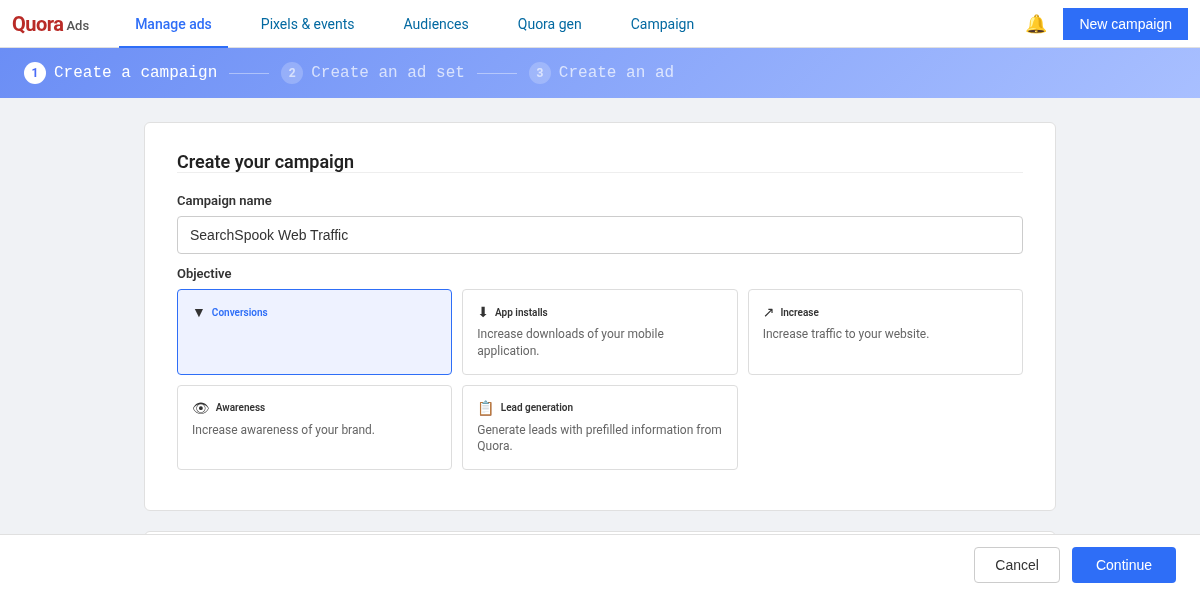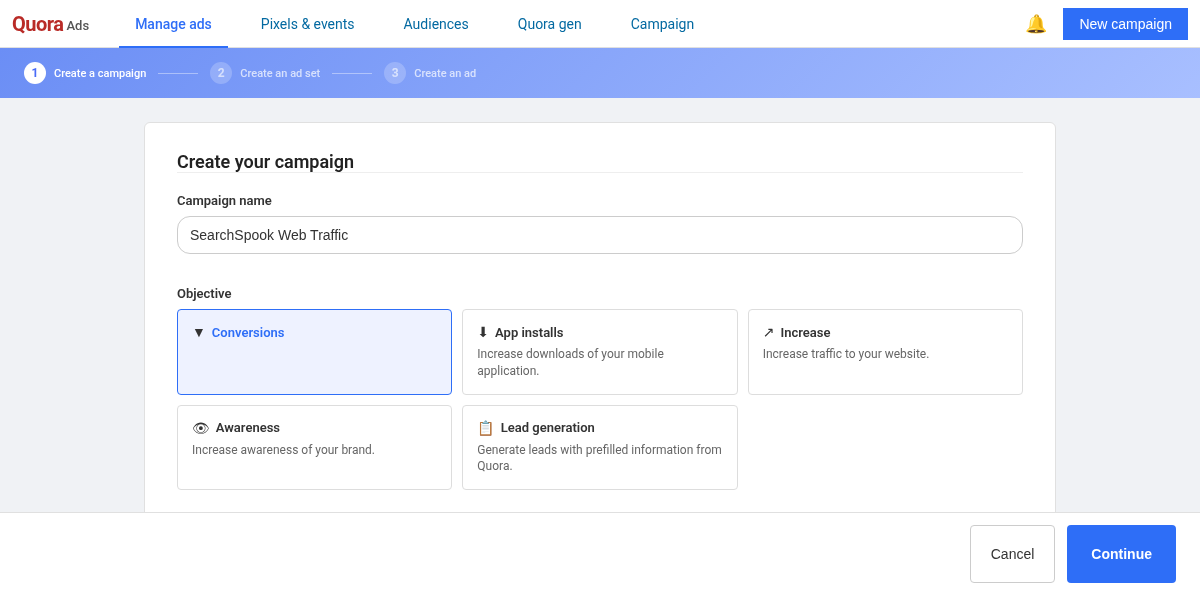--- a/index.html
+++ b/index.html
@@ -40,69 +40,69 @@
     .step {
       display: flex; align-items: center; gap: 8px; color: #fff; opacity: 0.7;
     }
     .step.active { opacity: 1; }
     .step-num {
       width: 22px; height: 22px; border-radius: 50%; background: rgba(255,255,255,0.3);
       display: flex; align-items: center; justify-content: center;
       font-size: 12px; font-weight: 700; color: #fff;
     }
     .step.active .step-num { background: #fff; color: #4a6cf7; }
-    .step-label { font-size: 11px; font-weight: 500; }
+    .step-label { font-size: 16px; font-weight: 500; font-family: Liberation Mono, monospace; }
     .step-divider { width: 40px; height: 1px; background: rgba(255,255,255,0.4); margin: 0 12px; }
 
     
     .main { padding: 24px; max-width: 960px; margin: 0 auto; }
 
     
     .card {
       background: #fff; border-radius: 6px; border: 1px solid #e0e0e0;
       padding: 28px 32px; margin-bottom: 20px;
     }
     .card-title { font-size: 18px; font-weight: 600; color: #222; margin-bottom: 20px; border-bottom: 1px solid #eee; }
 
     
-    .form-group { margin-bottom: 32px; }
+    .form-group { margin-bottom: 12px; }
     .form-label { font-size: 13px; font-weight: 600; color: #333; margin-bottom: 8px; display: block; }
     .form-input {
-      width: 100%; padding: 10px 12px; border: 1px solid #ccc; border-radius: 13px;
+      width: 100%; padding: 10px 12px; border: 1px solid #ccc; border-radius: 4px;
       font-size: 14px; color: #333; outline: none;
     }
 
     
     .objectives-grid {
       display: grid; grid-template-columns: repeat(3, 1fr); gap: 10px; margin-top: 8px;
     }
     .objective-option {
       border: 1px solid #ddd; border-radius: 4px; padding: 14px;
       cursor: pointer; background: #fff; transition: all 0.15s;
     }
     .objective-option.selected { border-color: #2e6ef7; background: #eef2ff; }
     .obj-header { display: flex; align-items: center; gap: 6px; margin-bottom: 6px; }
     .obj-icon { font-size: 14px; }
-    .obj-title { font-size: 13px; font-weight: 600; color: #2e6ef7; }
+    .obj-title { font-size: 10px; font-weight: 600; color: #2e6ef7; }
     .objective-option:not(.selected) .obj-title { color: #333; }
     .obj-desc { font-size: 12px; color: #666; line-height: 1.4; }
 
     
     .footer-actions {
       position: fixed; bottom: 0; right: 0; left: 0;
       background: #fff; border-top: 1px solid #e0e0e0;
       padding: 12px 24px; display: flex; justify-content: flex-end; gap: 12px;
     }
     .btn-cancel {
       background: #fff; color: #333; border: 1px solid #ccc; border-radius: 4px;
       padding: 8px 20px; font-size: 14px; cursor: pointer;
     }
     .btn-continue {
       background: #2e6ef7; color: #fff; border: none; border-radius: 4px;
-      padding: 21px 24px; font-size: 14px; font-weight: 700; cursor: pointer;
+      padding: 10px 24px; font-size: 14px; font-weight: 400; cursor: pointer;
     }
 
     .page-wrap { padding-bottom: 70px; }
   </style>
 </head>
 <body>
 
 <nav class="navbar">
   <div class="navbar-logo">
     <span class="logo-quora">Quora</span>

